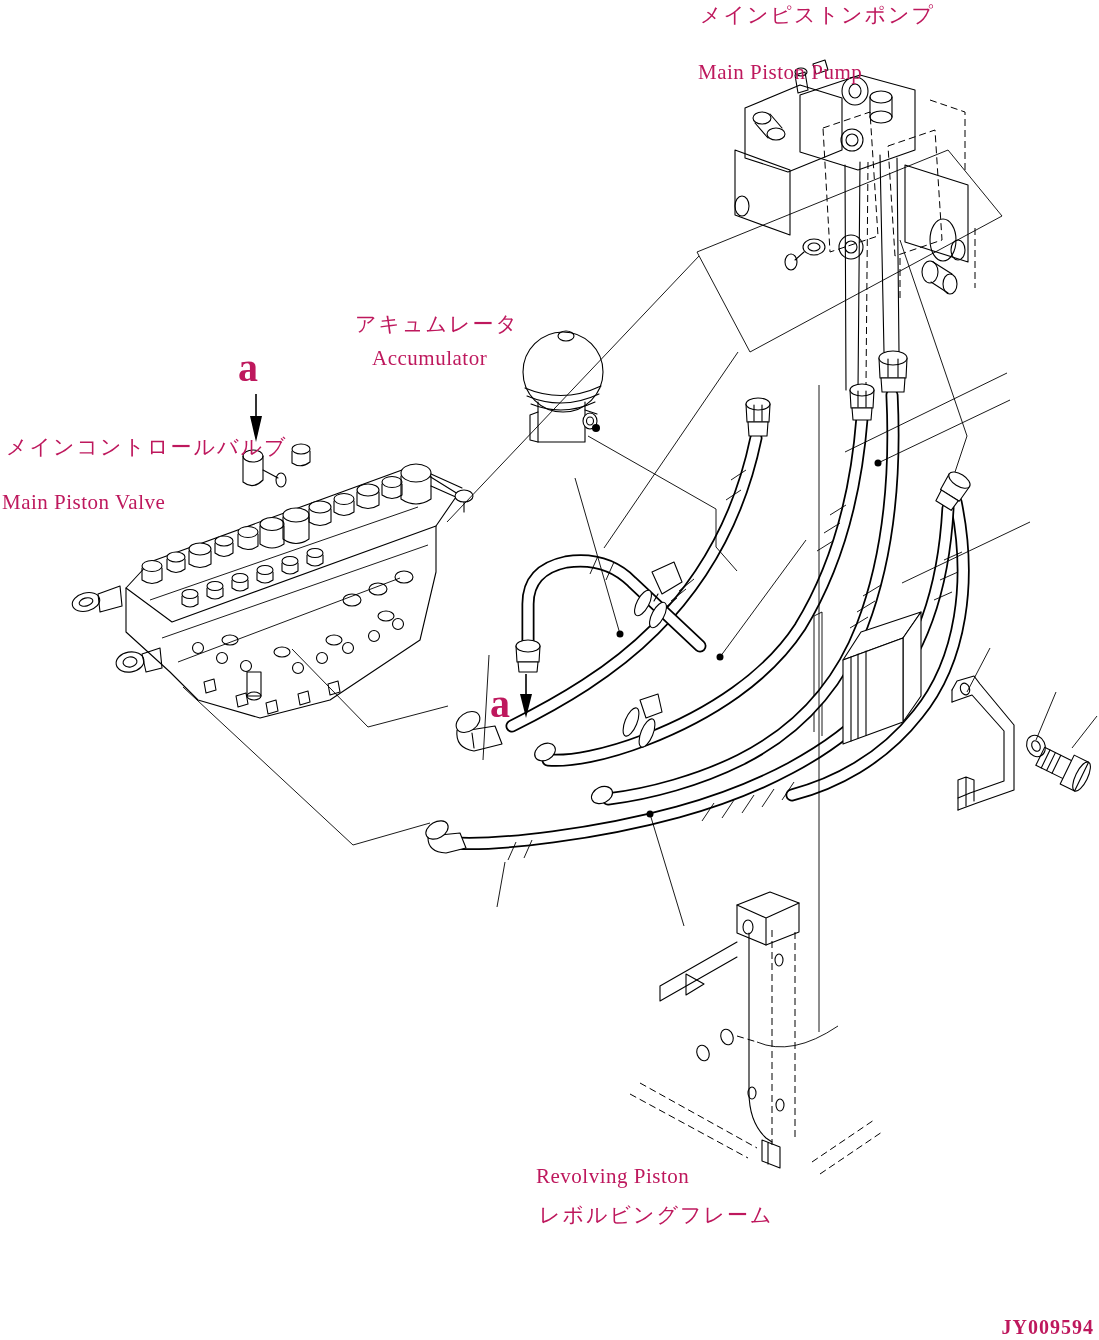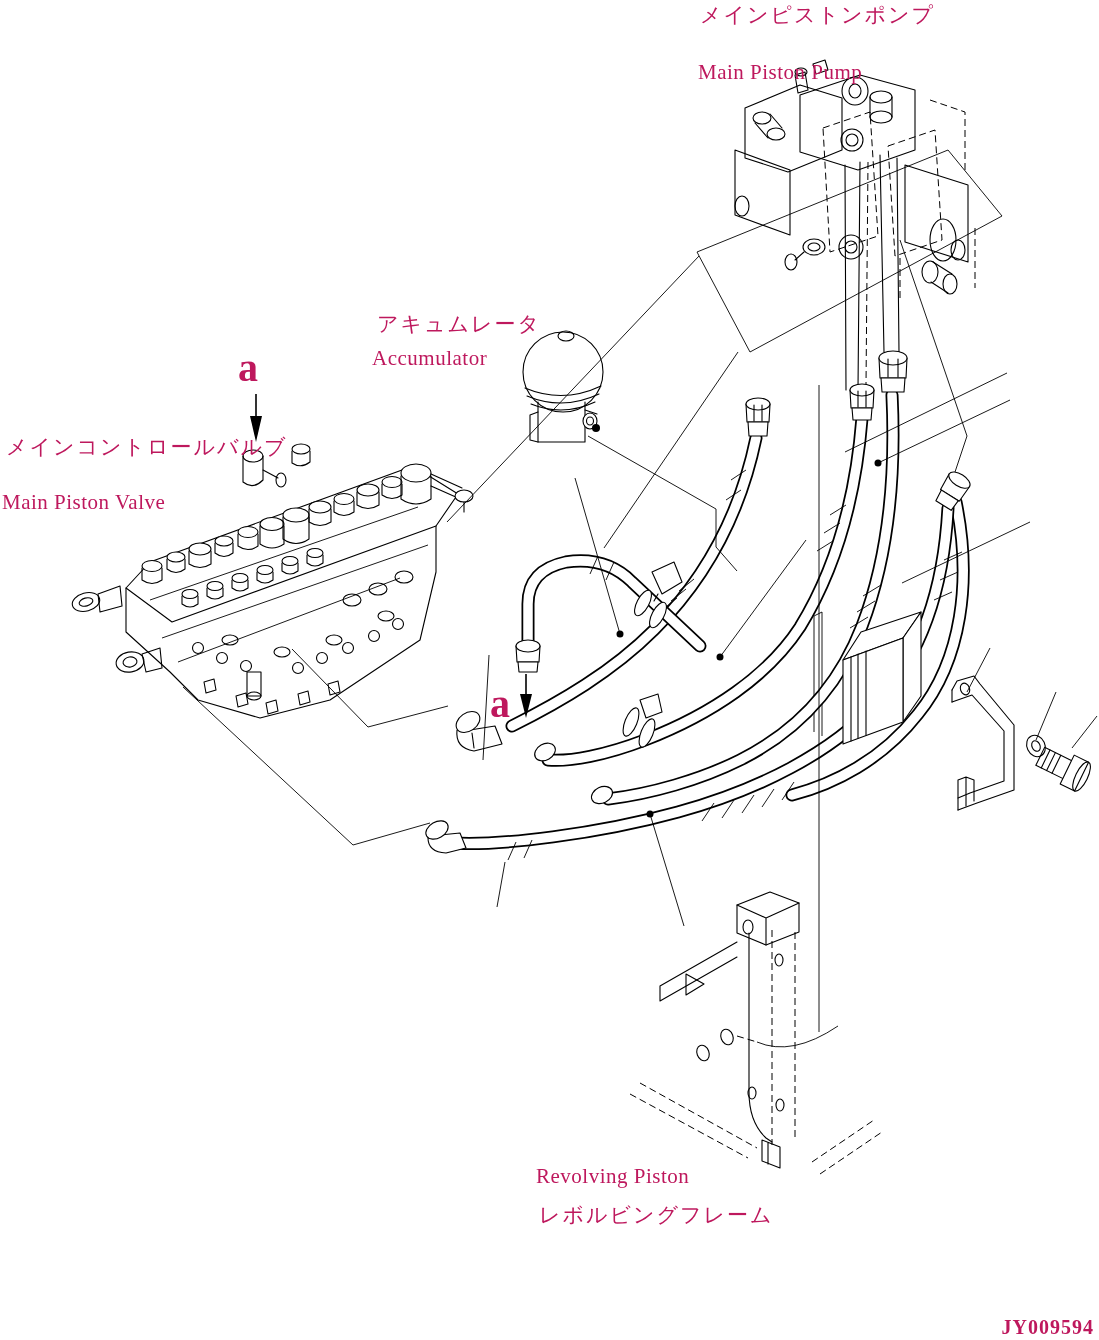--- a/index.html
+++ b/index.html
@@ -361,21 +361,21 @@
   </g>
   <g>
     <path d="M526,674 L526,696" stroke="#000" stroke-width="1.6" fill="none"></path>
     <path d="M520,694 L532,694 L526,718 Z" fill="#000"></path>
   </g>
 </svg>
 
 <div class="lbl jp" style="left:700px;top:4px;">メインピストンポンプ</div>
 <div class="lbl en" style="left:698px;top:30px;margin-top:31px;">Main Piston Pump</div>
 
-<div class="lbl jp" style="left:377px;top:313px;">アキュムレータ</div>
+<div class="lbl jp" style="left:355px;top:313px;">アキュムレータ</div>
 <div class="lbl en" style="left:372px;top:341px;margin-top:6px;">Accumulator</div>
 
 <div class="lbl jp" style="left:6px;top:436px;">メインコントロールバルブ</div>
 <div class="lbl en" style="left:2px;top:491px;">Main Piston Valve</div>
 
 <div class="lbl jp" style="left:539px;top:1204px;">レボルビングフレーム</div>
 <div class="lbl en" style="left:536px;top:1165px;">Revolving Piston</div>
 
 <div class="lbl marker" style="left:238px;top:346px;">a</div>
 <div class="lbl marker" style="left:490px;top:682px;">a</div>

